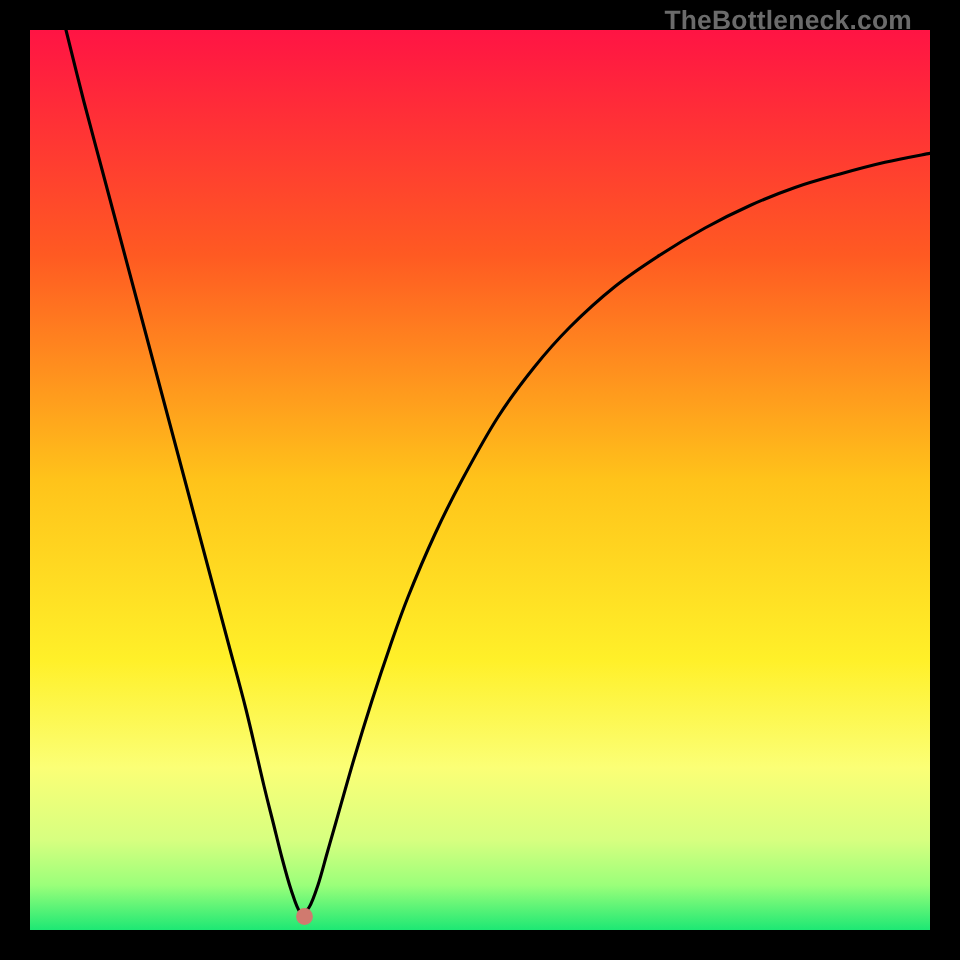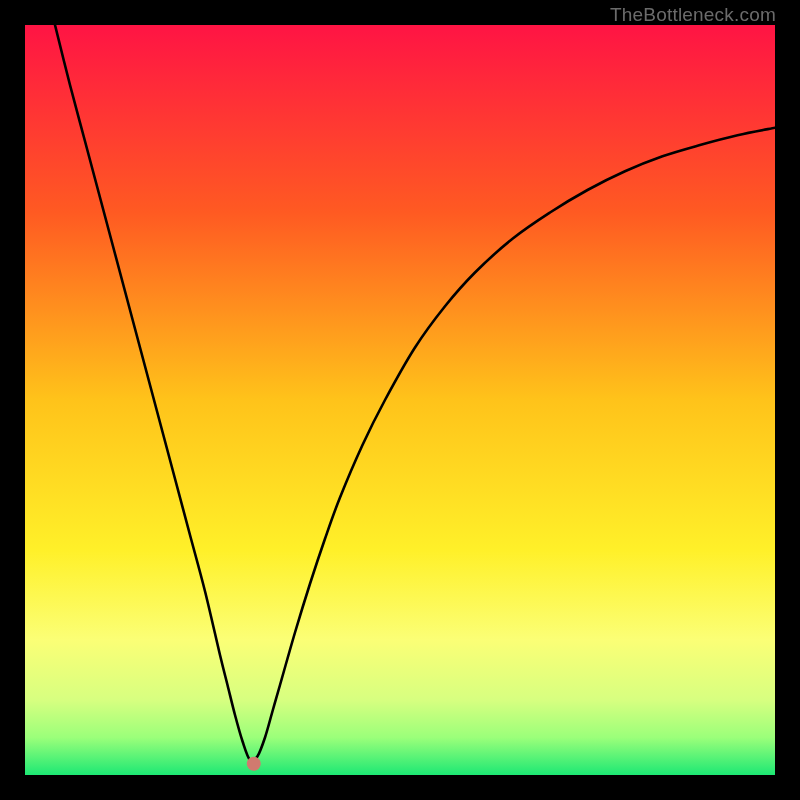--- a/index.html
+++ b/index.html
@@ -21,25 +21,26 @@
   .plot {
     position: absolute;
     left: 0;
     top: 0;
     width: 750px;
     height: 750px;
   }
   .watermark {
     position: absolute;
     top: 4px;
-    right: 24px;
+    right: 40px;
     color: #6b6b6b;
     font-family: Arial, Helvetica, sans-serif;
-    font-size: 19px;
+    font-size: 22px;
     letter-spacing: 0.2px;
+    font-weight: bold;
   }
 </style>
 </head>
 <body>
 
 <div class="frame">
   <svg class="plot" viewBox="0 0 750 750" preserveAspectRatio="none">
     <defs>
       <linearGradient id="bg-grad" x1="0" y1="0" x2="0" y2="1">
           <stop offset="0%" stop-color="#ff1444"></stop>

